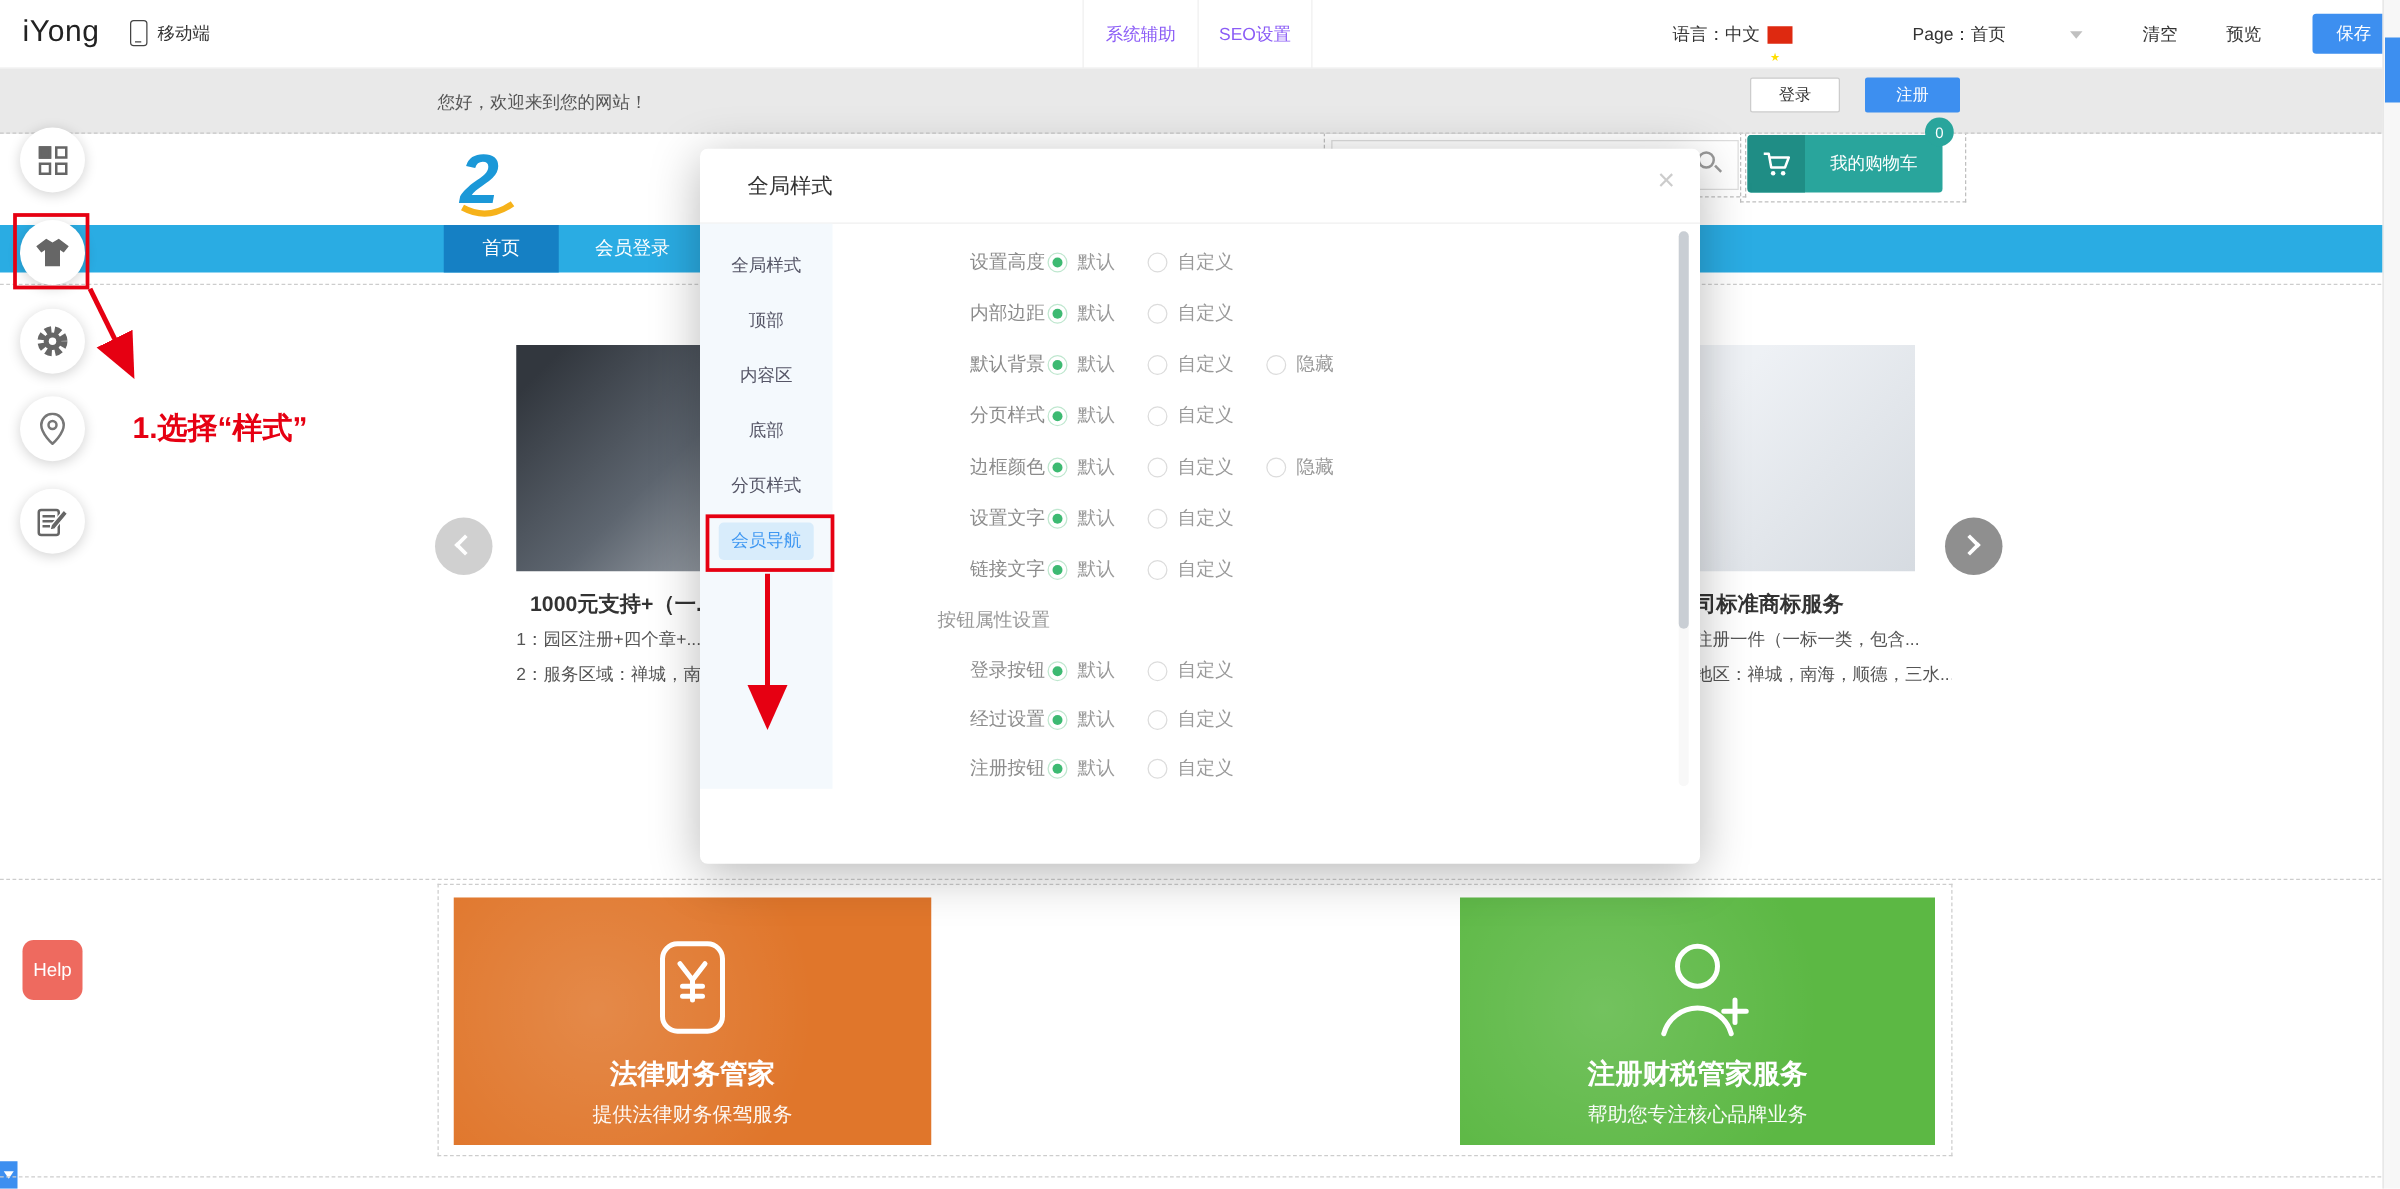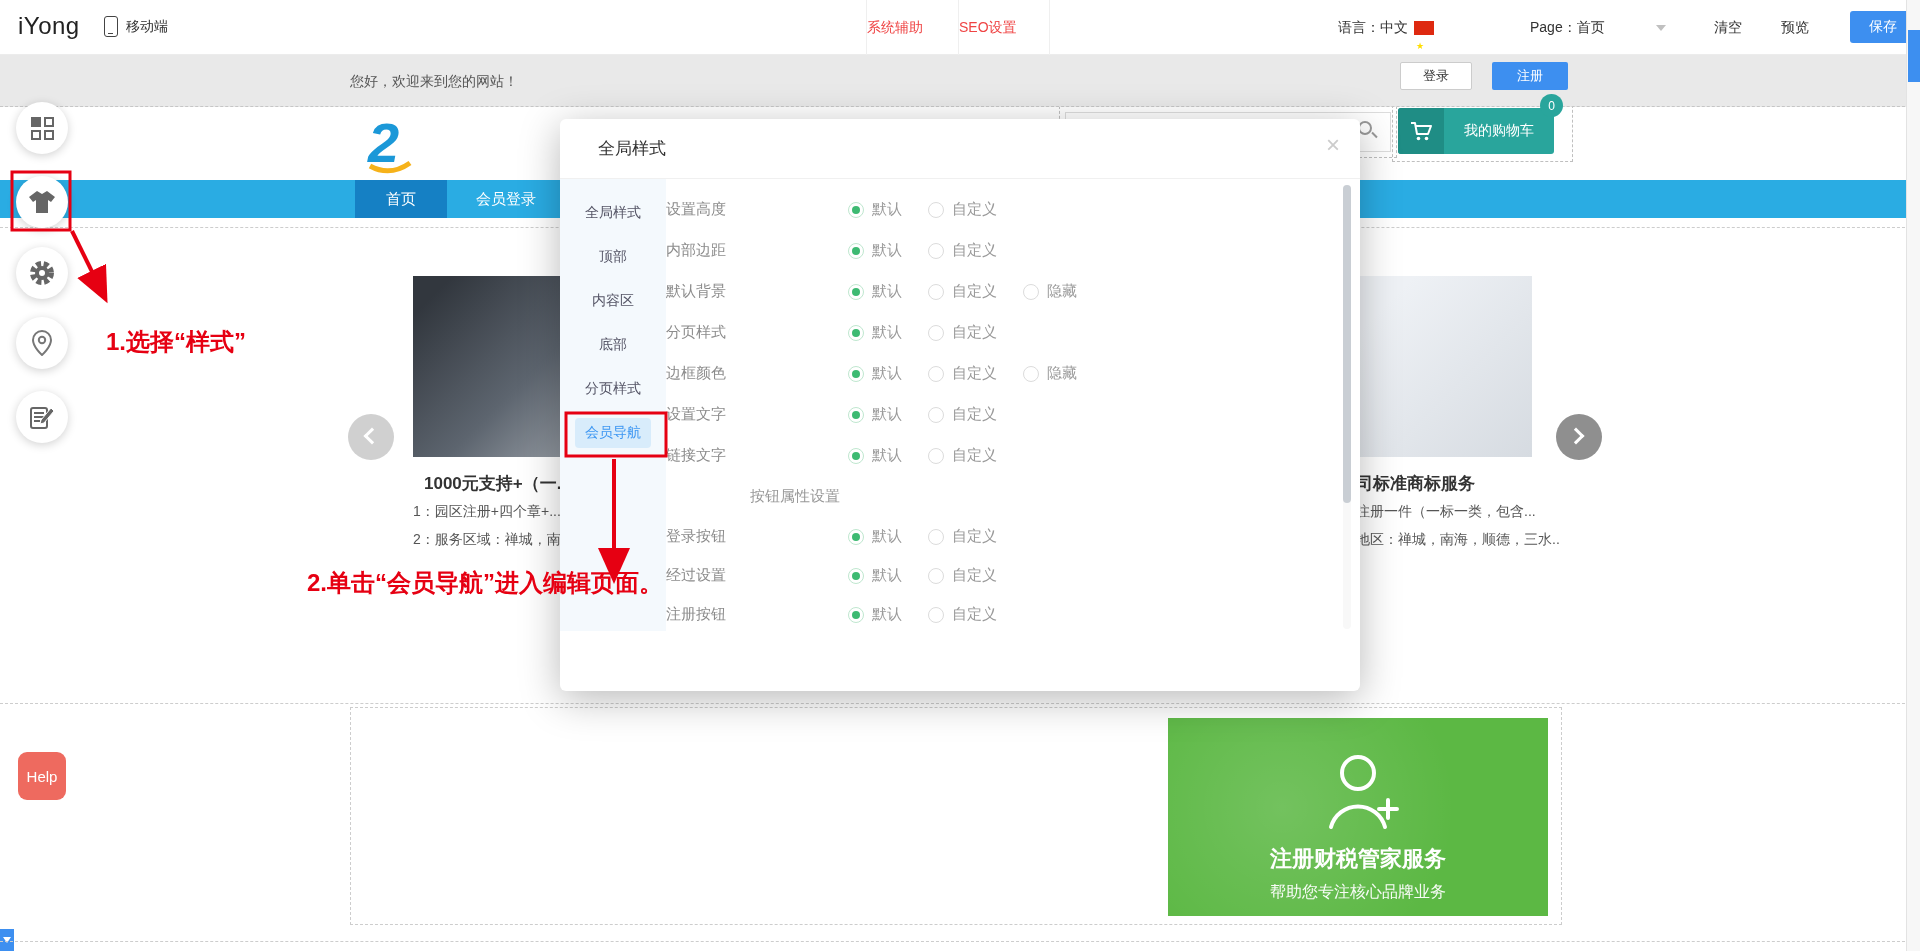--- a/index.html
+++ b/index.html
@@ -6,21 +6,21 @@
   body { font-family:"Liberation Sans","DejaVu Sans",sans-serif; background:#fff; }
   #screen { position:relative; width:1920px; height:951px; background:#fff; overflow:hidden; }
 
   
   .topbar { position:absolute; left:0; top:0; width:1920px; height:55px; background:#fff; border-bottom:1px solid #ececec; z-index:40; }
   .logo { position:absolute; left:18px; top:12px; font-size:24px; color:#222; font-weight:500; letter-spacing:.5px; }
   .mobile { position:absolute; left:104px; top:16px; display:flex; align-items:center; gap:8px; font-size:14px; color:#333; }
   .phone-ico { width:14px; height:21px; border:1.5px solid #444; border-radius:3px; position:relative; }
   .phone-ico:after { content:""; position:absolute; left:3px; bottom:2px; width:5px; height:1.5px; background:#444; }
   .top-menu { position:absolute; left:866px; top:0; height:55px; display:flex; }
-  .top-menu-item { width:92px; height:55px; line-height:55px; text-align:left; font-size:14px; color:#ef4444; border-left:1px solid #efefef; cursor:pointer; }
+  .top-menu-item { width:92px; height:55px; line-height:55px; text-align:center; font-size:14px; color:#8b5cf6; border-left:1px solid #efefef; cursor:pointer; }
   .top-menu-item:last-child { border-right:1px solid #efefef; }
   .lang { position:absolute; left:1338px; top:0; height:55px; line-height:55px; font-size:14px; color:#333; display:flex; align-items:center; gap:6px; }
   .flag { display:inline-block; width:20px; height:14px; background:#de2910; position:relative; }
   .flag:after { content:"★"; position:absolute; left:2px; top:-2px; color:#ffde00; font-size:9px; }
   .page-sel { position:absolute; left:1530px; top:0; height:55px; line-height:55px; font-size:14px; color:#333; }
   .caret { position:absolute; left:1656px; top:25px; width:0; height:0; border-left:5px solid transparent; border-right:5px solid transparent; border-top:6px solid #c0c0c0; }
   .top-link { position:absolute; top:0; height:55px; line-height:55px; font-size:14px; color:#333; cursor:pointer; }
   .t-clear { left:1714px; } .t-preview { left:1781px; }
   .save-btn { position:absolute; left:1850px; top:11px; width:66px; height:32px; background:#3d8ff0; color:#fff; border:none; border-radius:3px; font-size:14px; cursor:pointer; }
 
@@ -90,21 +90,21 @@
   .m-header { position:absolute; left:0; top:0; right:0; height:60px; border-bottom:1px solid #f0f0f0; }
   .m-title { position:absolute; left:38px; top:0; line-height:60px; font-size:17px; color:#333; }
   .m-close { position:absolute; right:20px; top:14px; font-size:24px; color:#ccc; cursor:pointer; line-height:1; }
   .m-menu { position:absolute; left:0; top:60px; width:106px; height:452px; background:#f4f9fd; padding-top:12px; }
   .m-menu-item { height:44px; display:flex; align-items:center; justify-content:center; font-size:14px; color:#556; cursor:pointer; }
   .m-menu-item span { padding:6px 10px; border-radius:4px; }
   .m-menu-item.active span { background:#d8ecfb; color:#3e97f2; }
   .m-body { position:absolute; left:106px; top:60px; width:676px; height:452px; overflow:hidden; padding-top:10px; }
   .m-row { height:41px; display:flex; align-items:center; }
   .m-row.btn-row { height:39px; }
-  .m-label { width:170px; font-size:15px; color:#8c8c8c; margin-right:12px; flex:none; }
+  .m-label { width:170px; text-align:right; font-size:15px; color:#8c8c8c; margin-right:2px; flex:none; }
   .m-opt { display:flex; align-items:center; margin-right:26px; cursor:pointer; }
   .radio { width:16px; height:16px; border-radius:50%; border:1px solid #dcdcdc; background:#fff; margin-right:8px; position:relative; flex:none; }
   .radio.checked { border-color:#bfe7cf; }
   .radio.checked:after { content:""; position:absolute; left:3px; top:3px; width:8px; height:8px; border-radius:50%; background:#3dba72; }
   .opt-text { font-size:15px; color:#9a9a9a; }
   .m-heading { height:41px; display:flex; align-items:center; padding-left:84px; font-size:15px; color:#999; }
   .m-scrollbar { position:absolute; right:9px; top:66px; width:8px; height:444px; background:#f8f8f8; border-radius:4px; }
   .m-thumb { position:absolute; left:0; top:0; width:8px; height:318px; background:#c9ced4; border-radius:4px; }
   .m-footer { position:absolute; left:0; bottom:0; right:0; height:60px; border-top:1px solid #ededed; }
   .confirm-btn { position:absolute; left:328px; top:13px; width:94px; height:35px; background:#51c274; color:#fff; border:none; border-radius:4px; font-size:15px; cursor:pointer; }
@@ -196,20 +196,30 @@
   <div class="prod-img-l"></div>
   <div class="prod-title-l">1000元支持+（一...</div>
   <div class="prod-line-l1">1：园区注册+四个章+...</div>
   <div class="prod-line-l2">2：服务区域：禅城，南...</div>
 
   <div class="prod-img-r"></div>
   <div class="prod-title-r">司标准商标服务</div>
   <div class="prod-line-r1">注册一件（一标一类，包含...</div>
   <div class="prod-line-r2">地区：禅城，南海，顺德，三水...</div>
 
+  <div class="fcard fc1">
+    <div class="f-ico">
+      <svg width="64" height="84" viewBox="0 0 64 84">
+          <rect x="8" y="6" width="48" height="70" rx="12" stroke="#fff" stroke-width="4" fill="none"></rect>
+          <path d="M22,22 l10,13 l10,-13 M32,35 v16 M24,40 h16 M24,48 h16" stroke="#fff" stroke-width="4" fill="none" stroke-linecap="round"></path>
+        </svg>
+    </div>
+    <div class="f-title">法律财务管家</div>
+    <div class="f-sub">提供法律财务保驾服务</div>
+  </div>
   <div class="fcard fc3">
     <div class="f-ico">
       <svg width="90" height="88" viewBox="0 0 90 88">
           <circle cx="45" cy="26" r="16" stroke="#fff" stroke-width="4" fill="none"></circle>
           <path d="M18,80 a28,28 0 0 1 54,0" stroke="#fff" stroke-width="4" fill="none" stroke-linecap="round"></path>
           <path d="M66,62 h18 M75,53 v18" stroke="#fff" stroke-width="4" stroke-linecap="round"></path>
         </svg>
     </div>
     <div class="f-title">注册财税管家服务</div>
     <div class="f-sub">帮助您专注核心品牌业务</div>
@@ -406,20 +416,19 @@
       <marker id="ah" markerWidth="10" markerHeight="10" refX="7" refY="4" orient="auto">
         <path d="M0,0 L9,4 L0,8 Z" fill="#e60012"></path>
       </marker>
     </defs>
     <rect x="12" y="172" width="58" height="58" fill="none" stroke="#e60012" stroke-width="3"></rect>
     <line x1="72" y1="231" x2="104" y2="296" stroke="#e60012" stroke-width="4" marker-end="url(#ah)"></line>
     <rect x="566" y="413" width="100" height="43" fill="none" stroke="#e60012" stroke-width="3"></rect>
     <line x1="614" y1="459" x2="614" y2="576" stroke="#e60012" stroke-width="4" marker-end="url(#ah)"></line>
   </svg>
   <div class="anno-text anno1">1.选择“样式”</div>
-  <div class="anno-text anno2">2.单击“会员导航”进入编辑页面。</div>
 
   <div class="pg-scroll">
     <div class="pg-thumb" style="position:absolute;left:1px;top:30px;width:12px;height:52px;background:#3d8ff0;"></div>
   </div>
   <div class="pg-down"></div>
 
 </div>
 
 </body></html>

